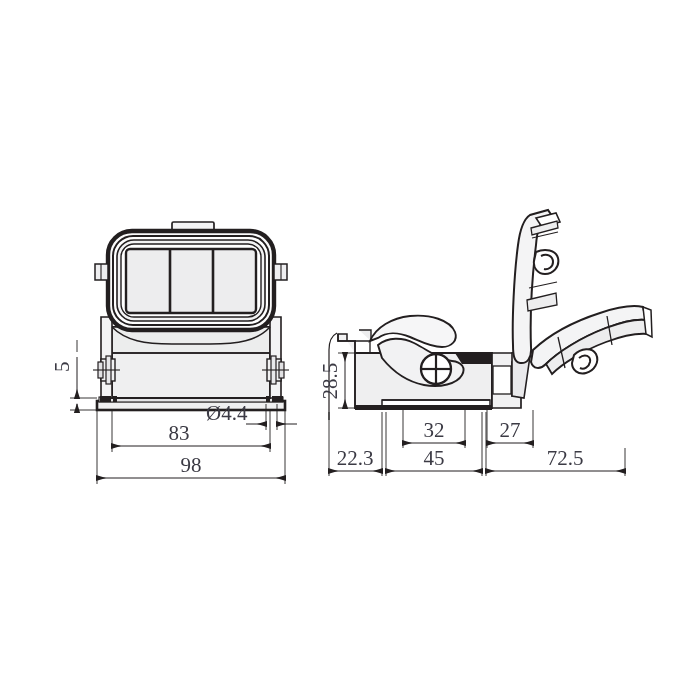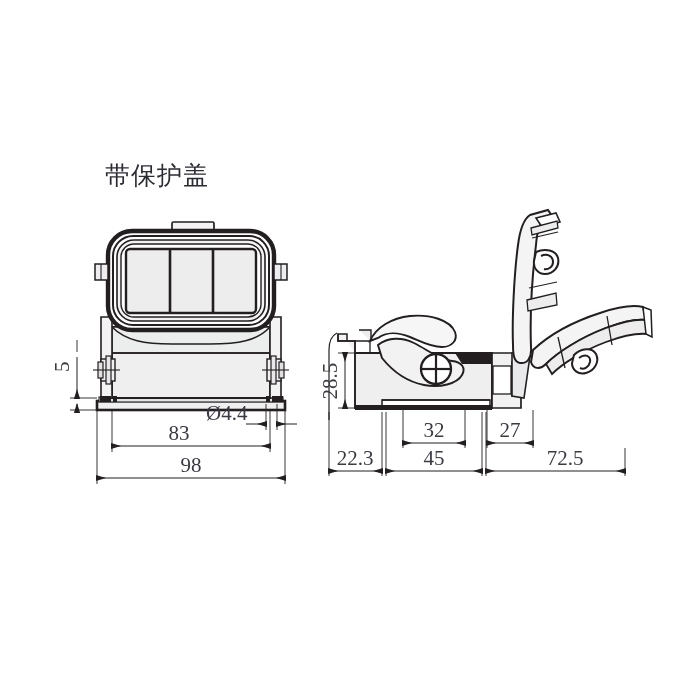--- a/index.html
+++ b/index.html
@@ -42,21 +42,20 @@
     letter-spacing: 1px;
     white-space: nowrap;
     line-height: 1;
   }
 </style>
 </head>
 <body>
 
 <div id="sheet">
 
-  <div id="view-title">带保护盖</div>
 
   <svg id="drawing-svg" viewBox="0 0 700 700">
     <defs>
       <marker id="arrHead" markerWidth="10" markerHeight="8" refX="9" refY="4" orient="auto" markerUnits="userSpaceOnUse">
         <path d="M0,4 L10,0.9 L10,7.1 Z" fill="#231f20"></path>
       </marker>
       <marker id="arrHeadL" markerWidth="10" markerHeight="8" refX="1" refY="4" orient="auto" markerUnits="userSpaceOnUse">
         <path d="M10,4 L0,0.9 L0,7.1 Z" fill="#231f20"></path>
       </marker>
     </defs>

